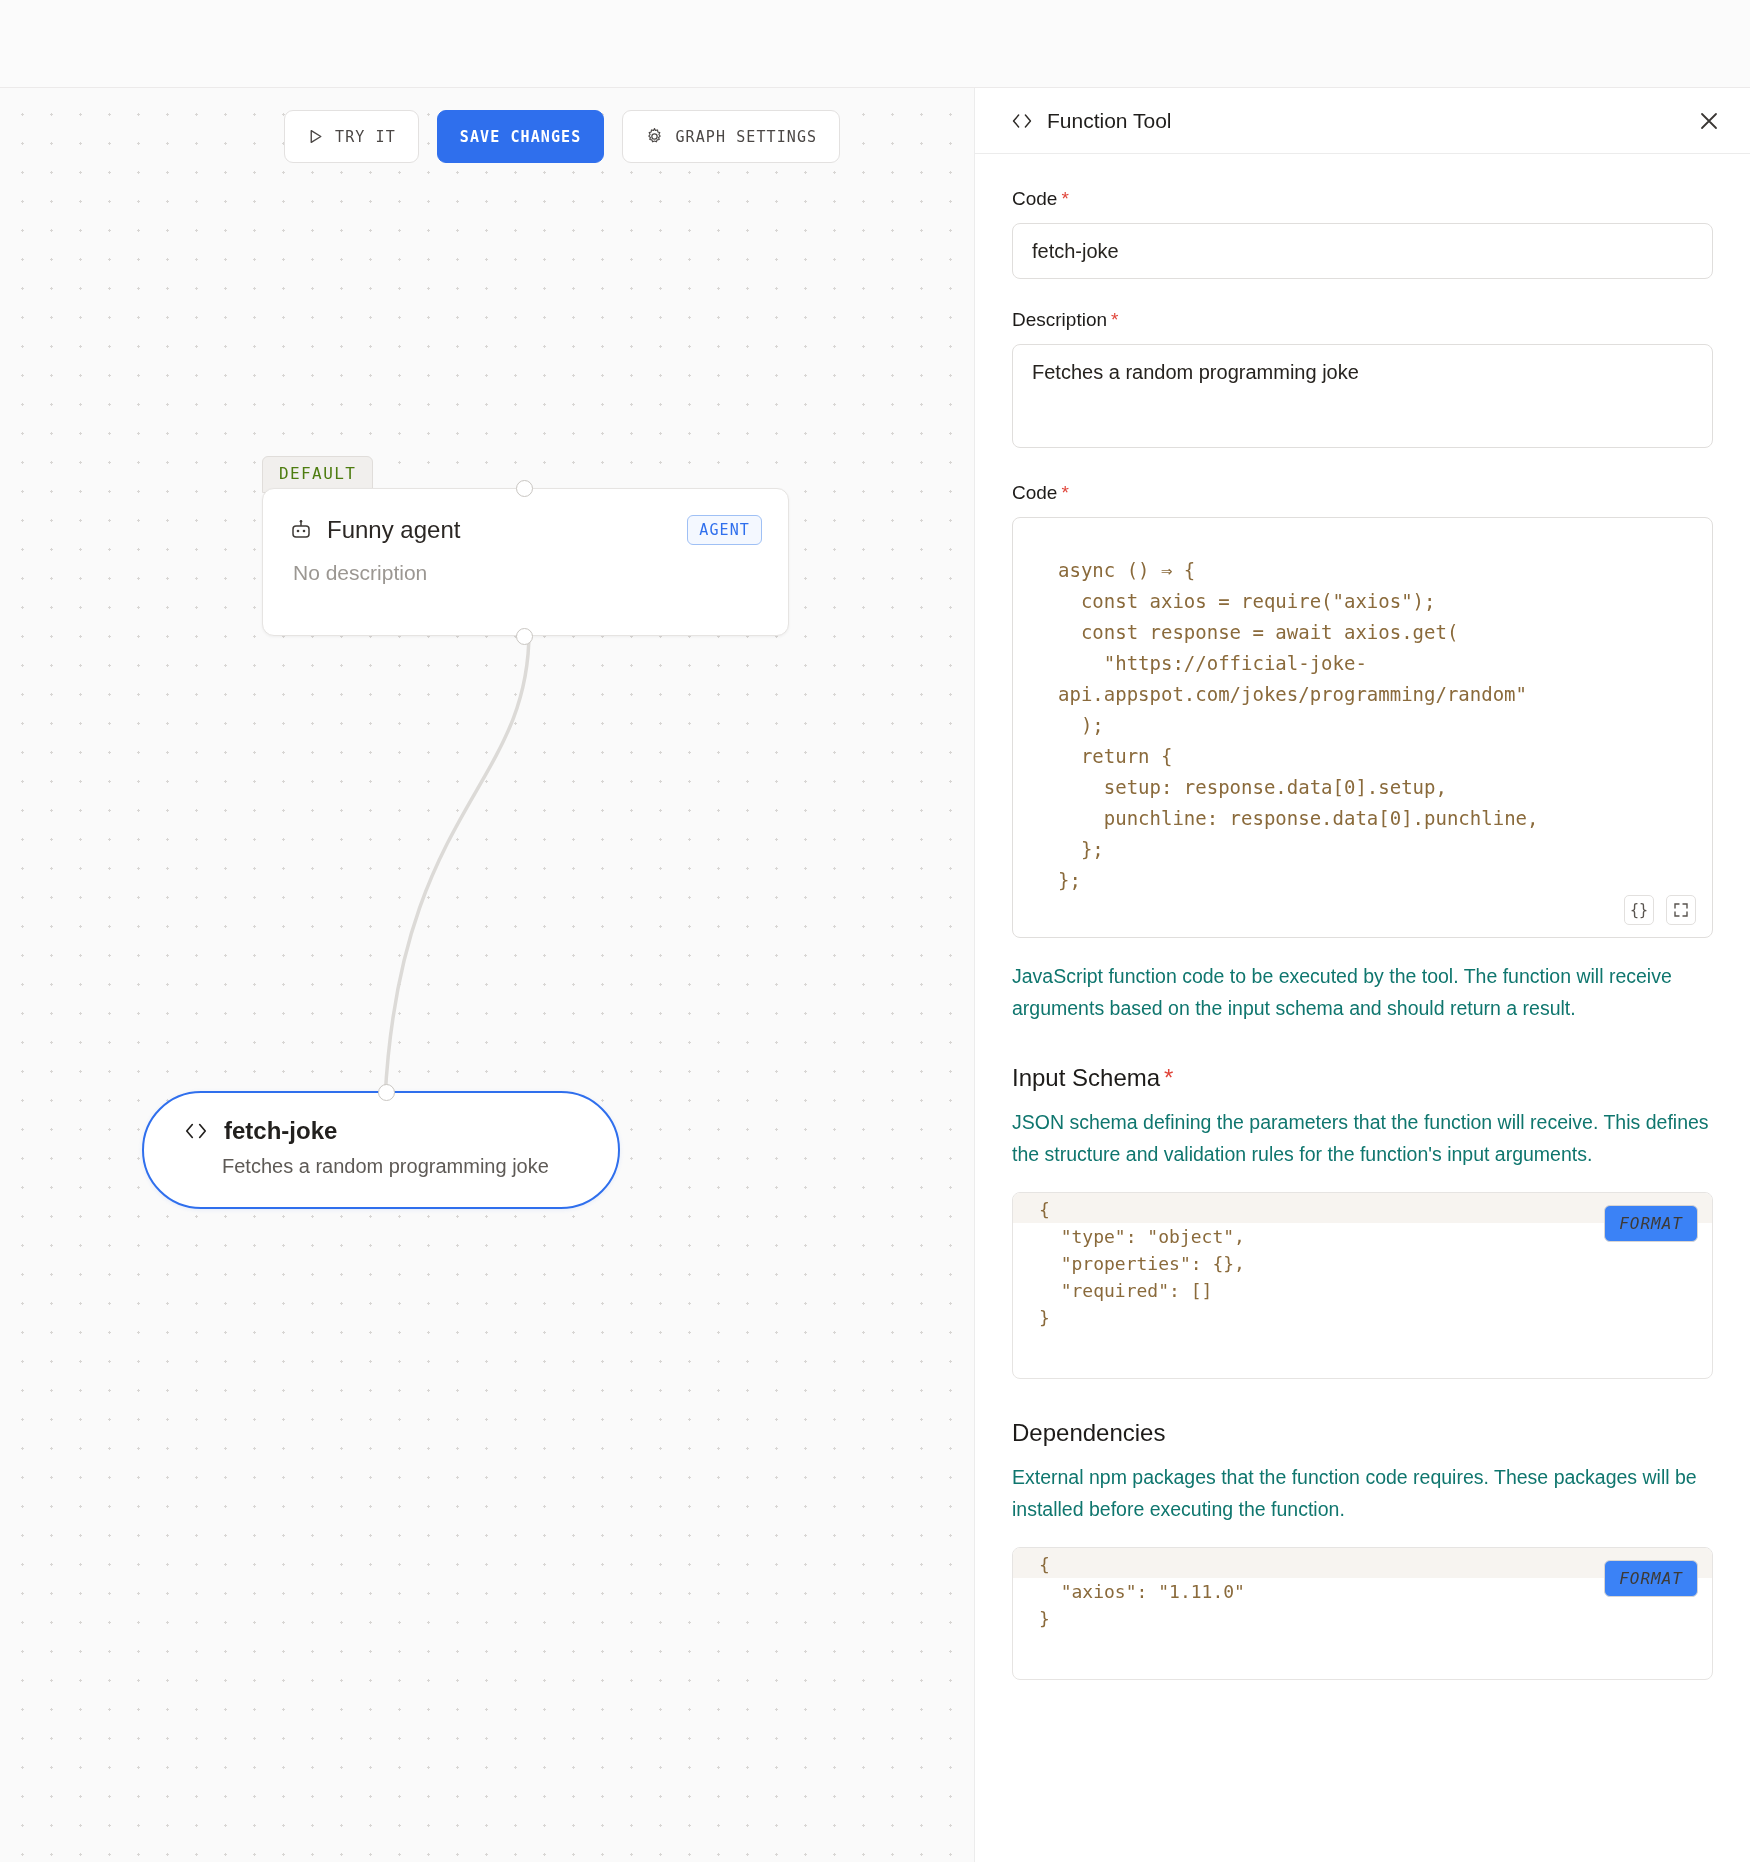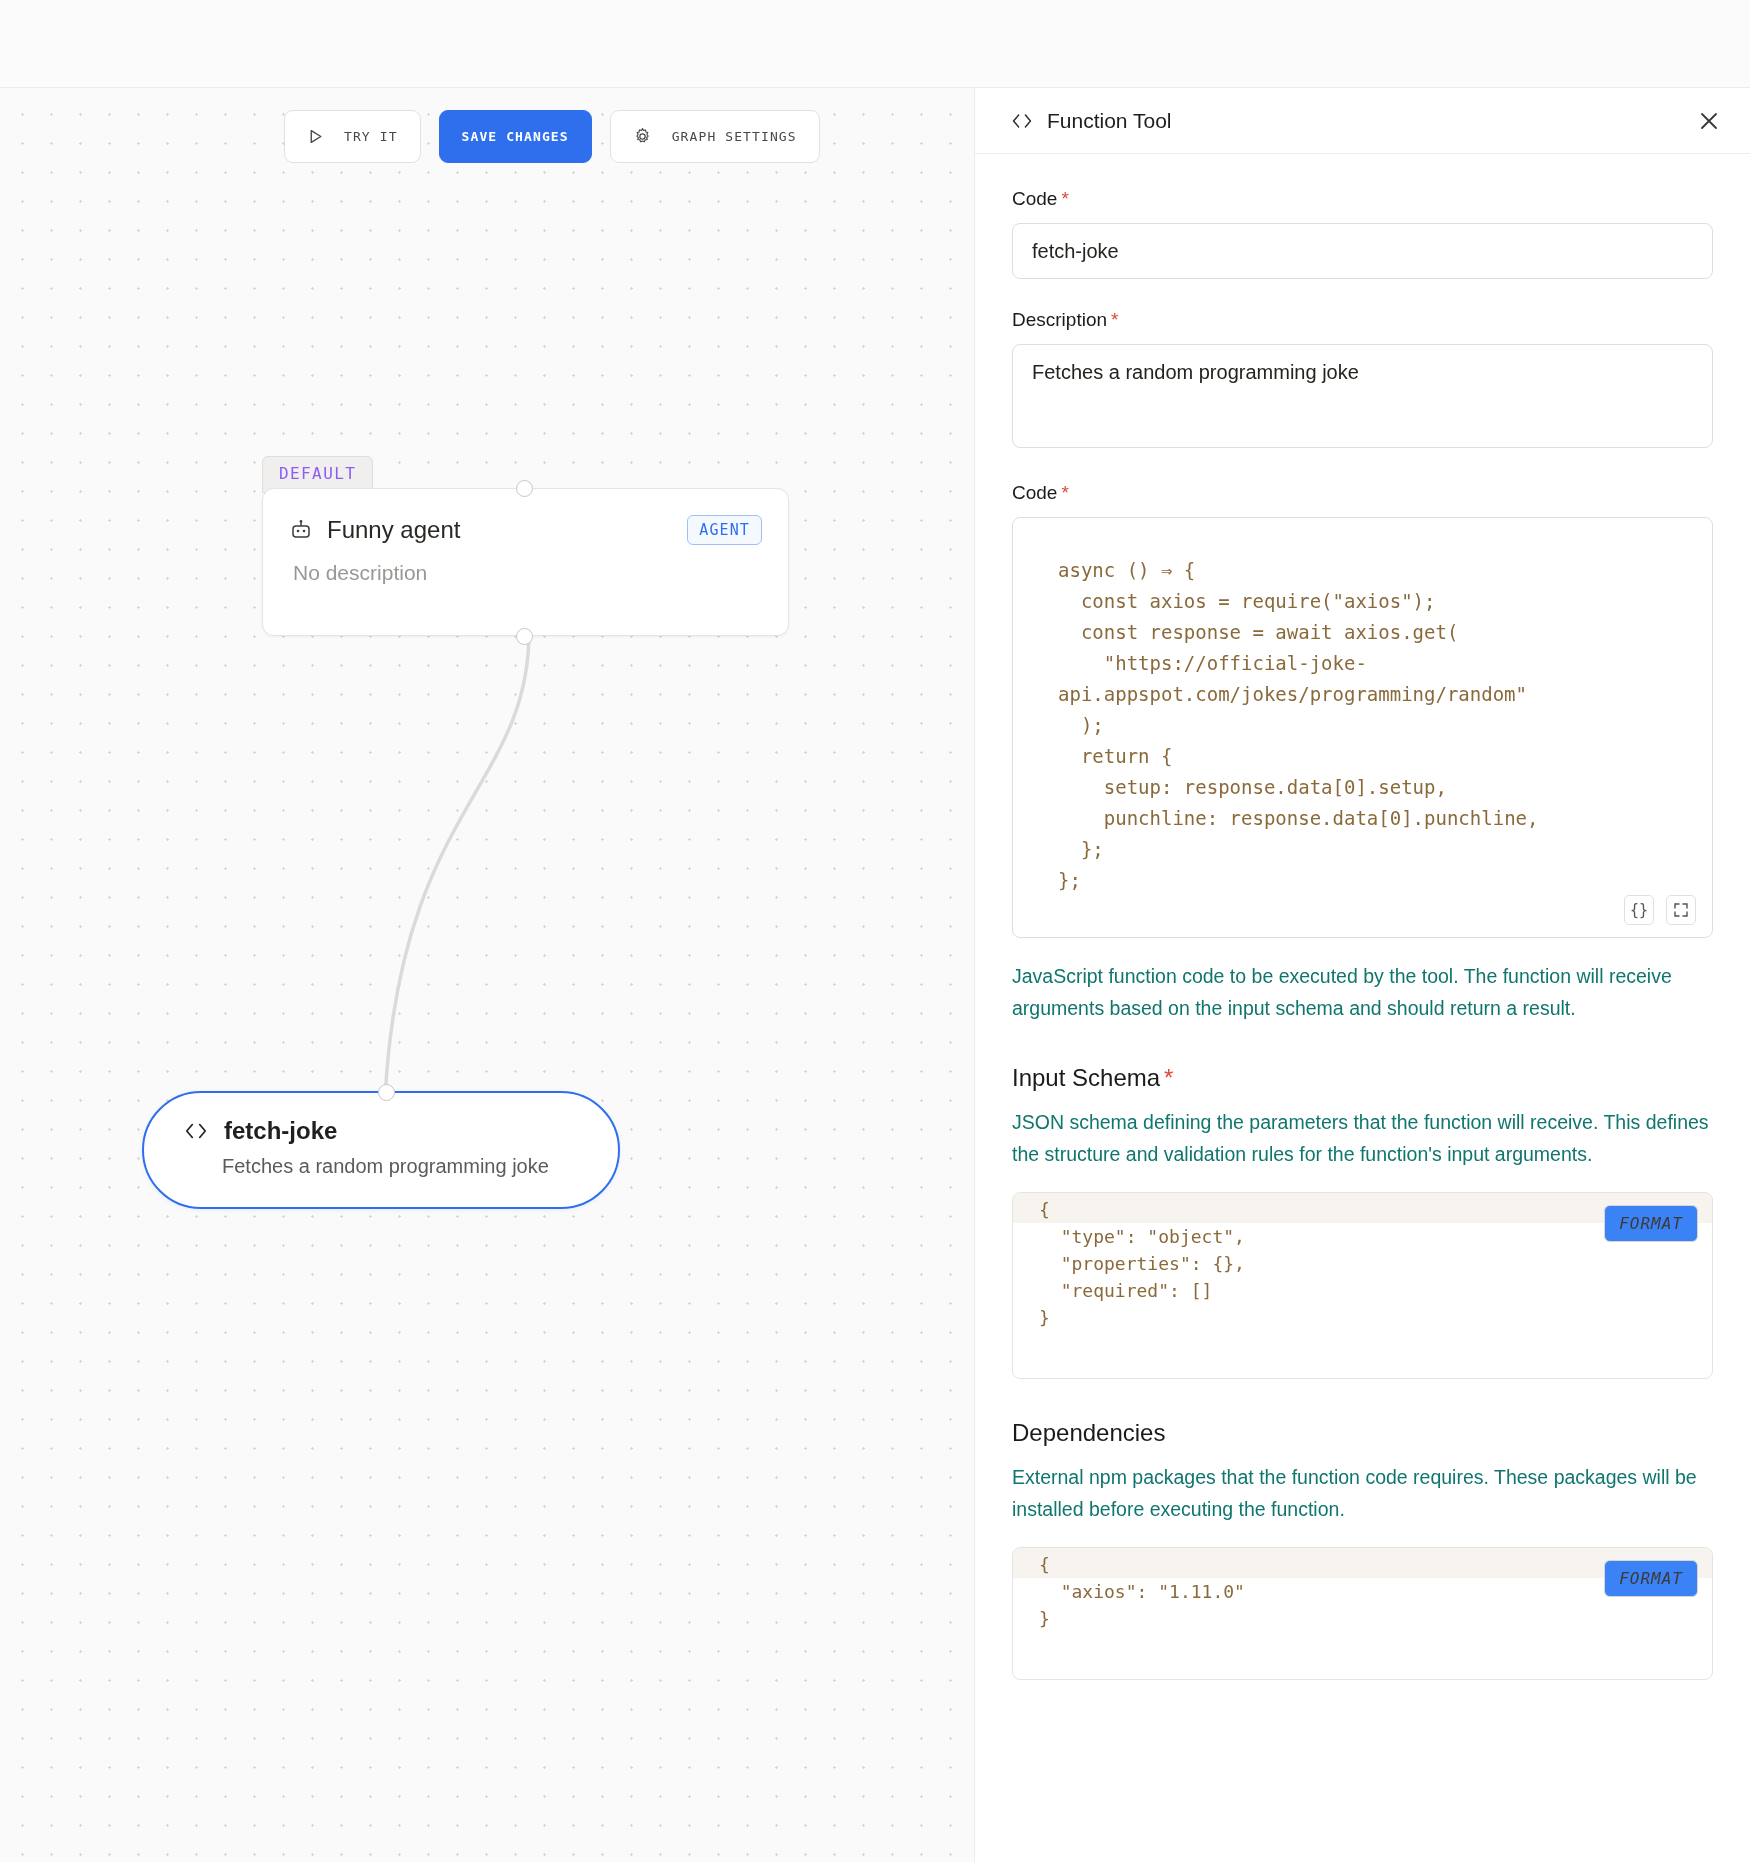--- a/index.html
+++ b/index.html
@@ -42,25 +42,25 @@
   .toolbar {
     position: absolute;
     left: 284px; top: 22px;
     display: flex;
     align-items: center;
     gap: 18px;
   }
   .btn {
     display: flex;
     align-items: center;
-    gap: 20px;
+    gap: 11px;
     height: 53px;
     padding: 0 22px;
     border-radius: 9px;
-    font-size: 13px;
+    font-size: 15px;
     letter-spacing: 1.1px;
     font-family: "DejaVu Sans Mono", monospace;
     cursor: pointer;
     user-select: none;
     justify-content: center;
   }
   .btn-ghost {
     background: #ffffff;
     border: 1px solid #e3e1e0;
     color: #4b4745;
@@ -77,21 +77,21 @@
   .default-chip {
     position: absolute;
     left: 262px; top: 368px;
     background: #f1efed;
     border: 1px solid #e0ddda;
     border-radius: 6px 6px 0 0;
     padding: 7px 16px 9px 16px;
     font-family: "DejaVu Sans Mono", monospace;
     font-size: 16px;
     letter-spacing: 1.4px;
-    color: #8b5cf6;
+    color: #4d7c0f;
   }
   .agent-node {
     position: absolute;
     left: 262px; top: 400px;
     width: 527px; height: 148px;
     background: #ffffff;
     border: 1px solid #e6e4e2;
     border-radius: 12px;
     box-shadow: 0 1px 3px rgba(0,0,0,0.05);
   }

